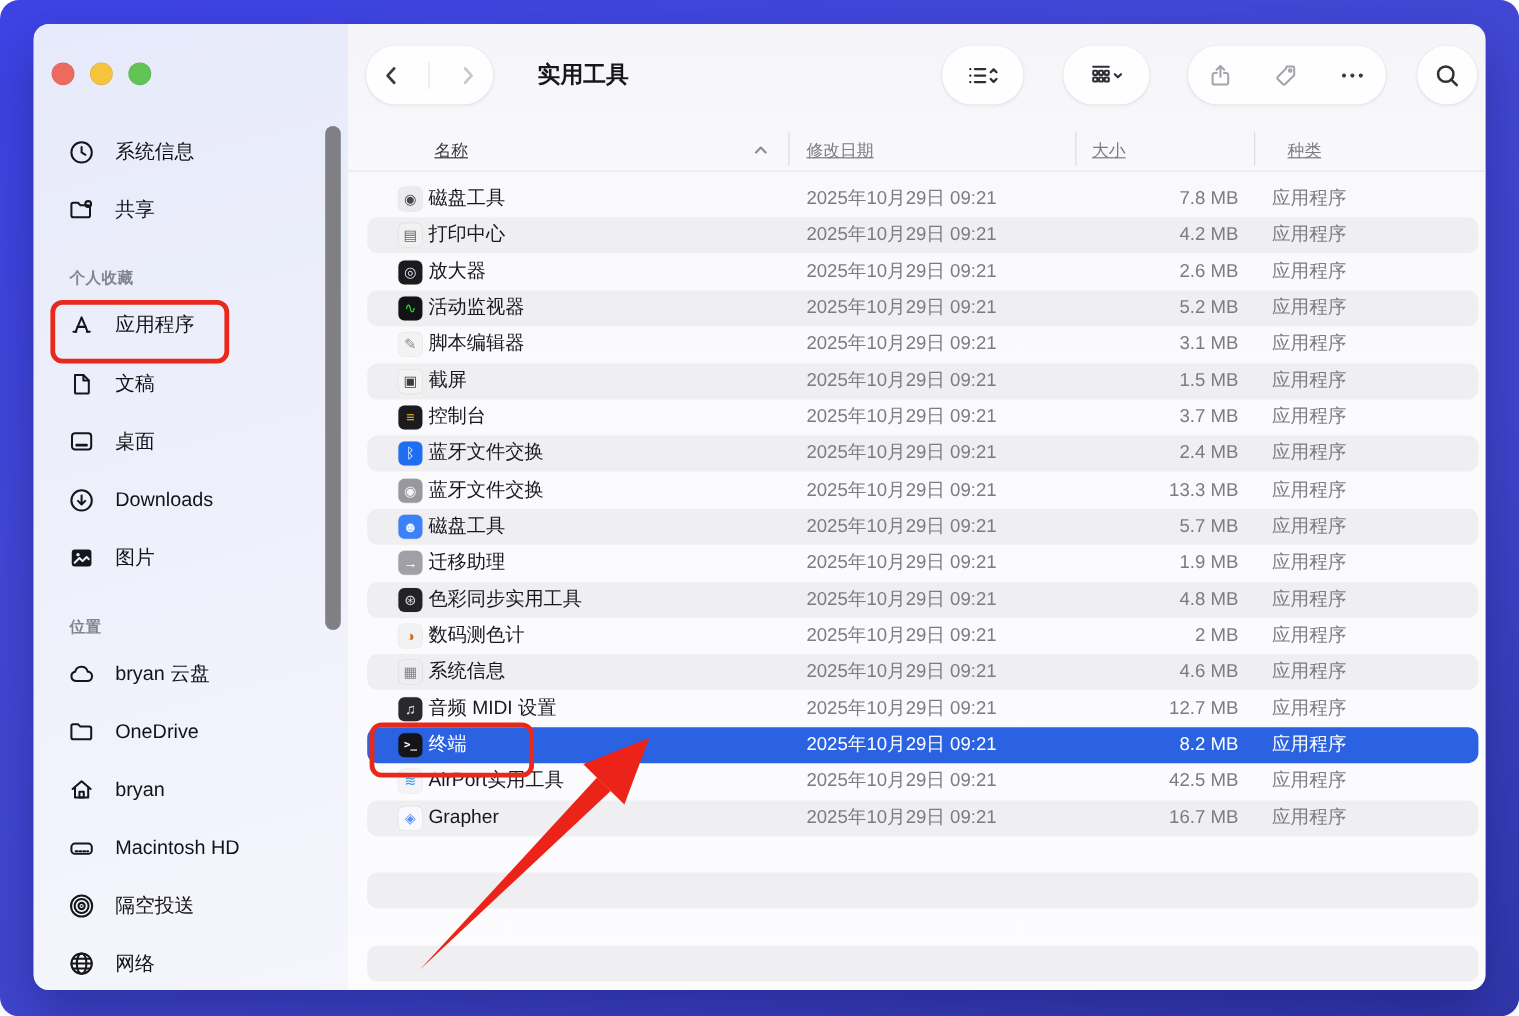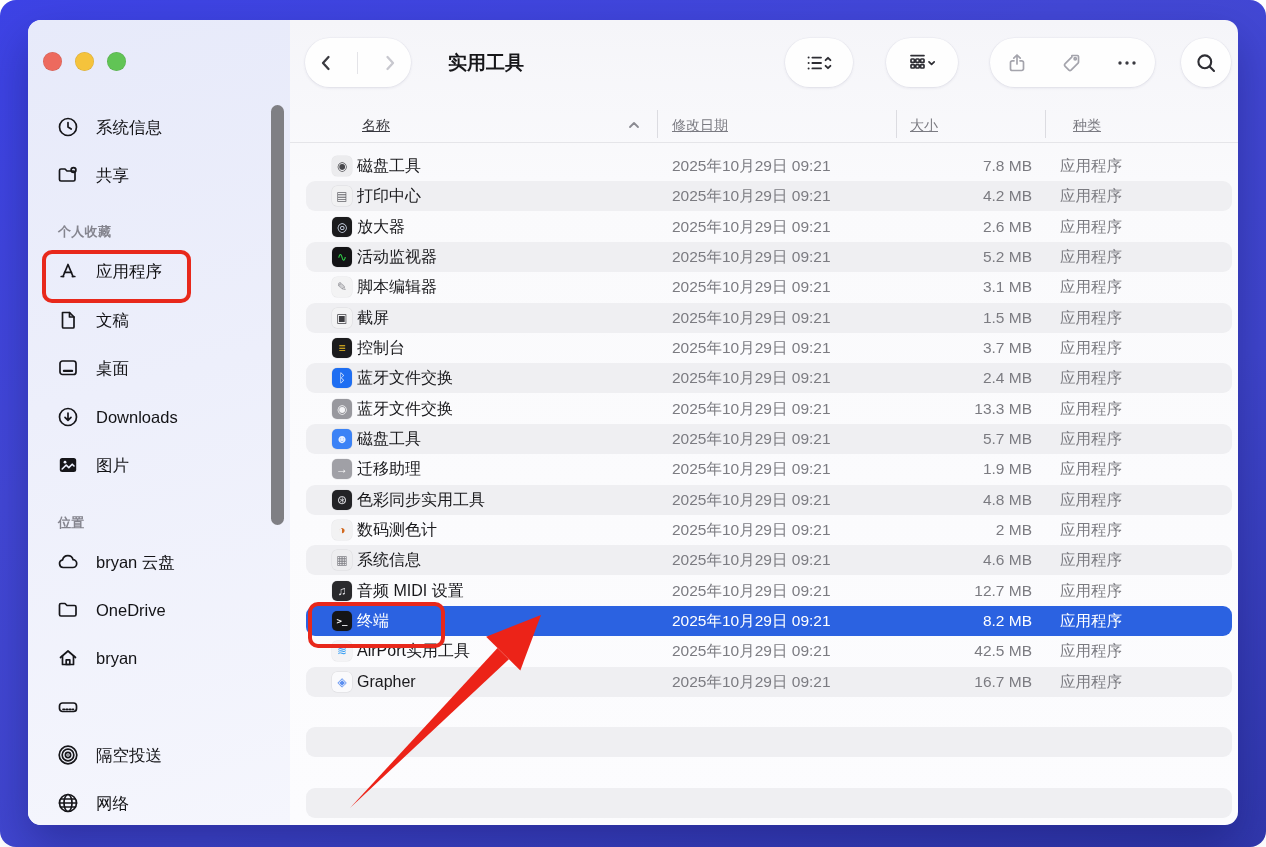--- a/index.html
+++ b/index.html
@@ -152,20 +152,21 @@
             </span>
             <span class="slabel">bryan</span>
           </div>
           <div class="side-item" style="top: 663px;">
             <span class="sicon">
               <svg width="24" height="24" viewBox="0 0 24 24" fill="none" stroke="currentColor" stroke-width="1.7" stroke-linecap="round" stroke-linejoin="round">
                 <rect x="3.5" y="8" width="17" height="8.5" rx="3"></rect>
                 <path d="M7 14.3h1.5M10.2 14.3h1.5M13.4 14.3h1.5M16.6 14.3h.9"></path>
               </svg>
             </span>
+            <span class="slabel">Macintosh HD</span>
           </div>
           <div class="side-item" style="top: 711px;">
             <span class="sicon">
               <svg width="24" height="24" viewBox="0 0 24 24" fill="none" stroke="currentColor" stroke-width="1.7" stroke-linecap="round" stroke-linejoin="round">
                 <circle cx="12" cy="12" r="2.6"></circle>
                 <circle cx="12" cy="12" r="5.8"></circle>
                 <circle cx="12" cy="12" r="8.8"></circle>
                 <circle cx="12" cy="12" r="0.8" fill="currentColor" stroke="none"></circle>
               </svg>
             </span>

